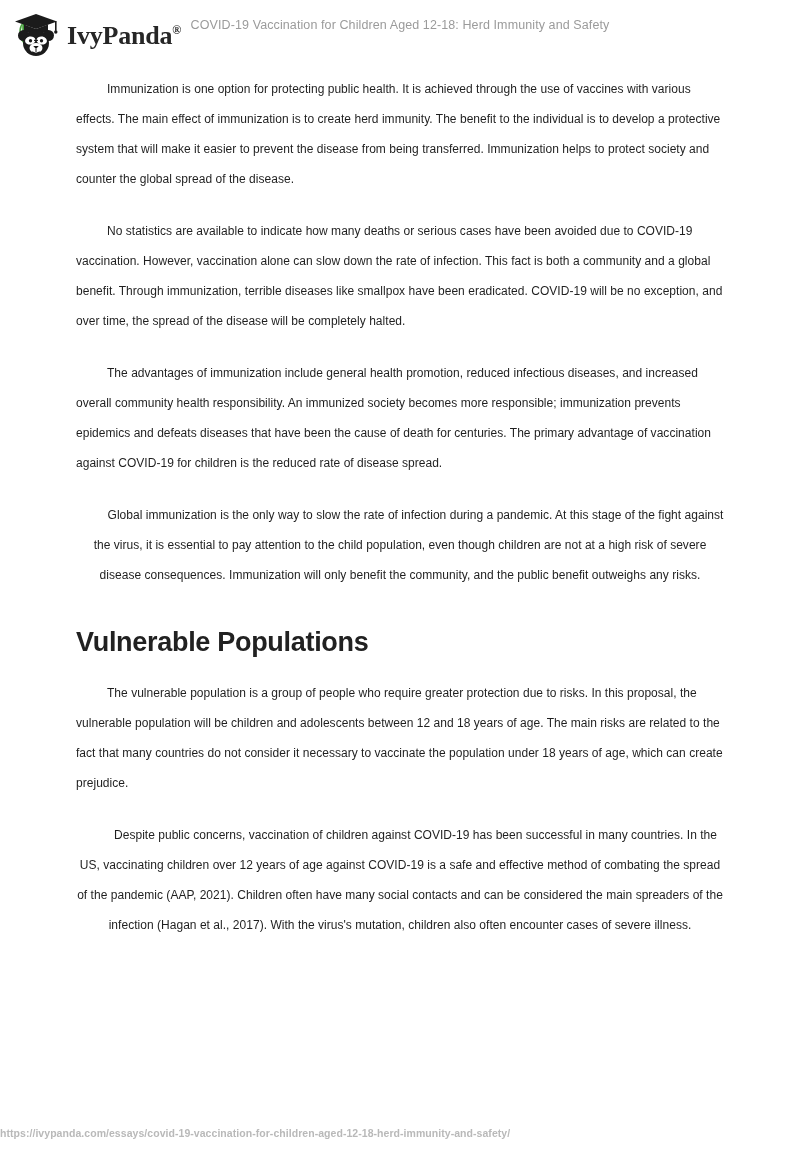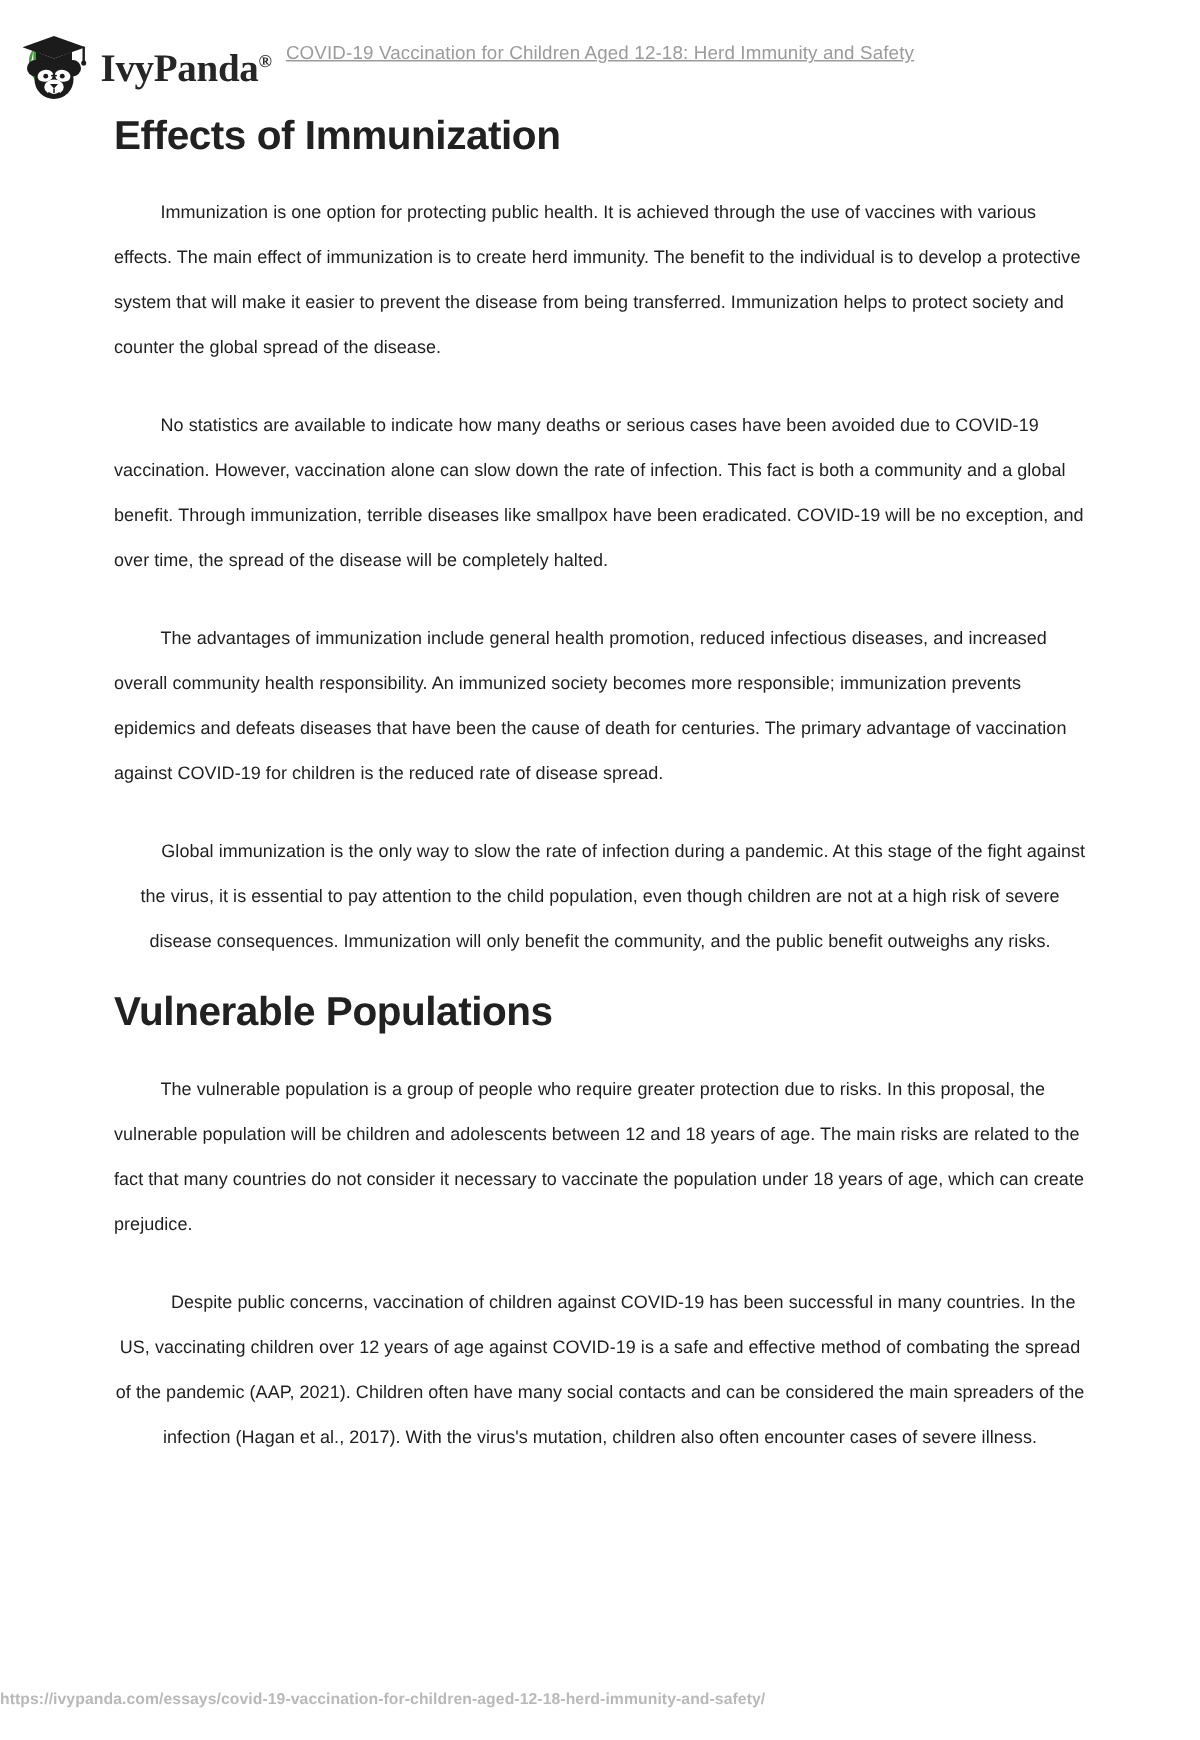--- a/index.html
+++ b/index.html
@@ -15,21 +15,21 @@
     height: 1160px;
     position: relative;
     font-family: "Liberation Sans", sans-serif;
     color: #1a1a1a;
     overflow: hidden;
   }
 
   
   .page-header {
     position: absolute;
-    top: 14px;
+    top: 4px;
     left: 0;
     width: 800px;
     height: 62px;
   }
 
   .brand {
     position: absolute;
     left: 12px;
     top: 8px;
     display: flex;
@@ -63,42 +63,41 @@
   .doc-header-title {
     position: absolute;
     left: 0;
     right: 0;
     top: 14px;
     text-align: center;
     font-size: 12.5px;
     color: #9b9b9b;
     letter-spacing: 0.1px;
     white-space: nowrap;
-    text-decoration: underline;
   }
 
   
   .doc-body {
     position: absolute;
     left: 76px;
     top: 74px;
     width: 648px;
   }
 
   .doc-heading {
     font-size: 27px;
     font-weight: bold;
     color: #212121;
     letter-spacing: -0.3px;
     margin: 0 0 20px 0;
     line-height: 1.2;
   }
 
   .doc-heading.subsequent {
-    margin-top: 16px;
+    margin-top: 36px;
   }
 
   .doc-paragraph {
     font-size: 12px;
     line-height: 30px;
     color: #1f1f1f;
     margin: 0 0 22px 0;
     text-indent: 31px;
     text-align: left;
     letter-spacing: 0.03px;
@@ -170,21 +169,20 @@
     </span>
     <span class="brand-wordmark"><span>IvyPanda</span><span class="reg">®</span></span>
   </div>
 
   <div class="doc-header-title">COVID-19 Vaccination for Children Aged 12-18: Herd Immunity and Safety</div>
 </div>
 
 <main class="doc-body">
 
   <section>
-    <h2 class="doc-heading">Effects of Immunization</h2>
 
     <p class="doc-paragraph">Immunization is one option for protecting public health. It is achieved through the use of vaccines with various effects. The main effect of immunization is to create herd immunity. The benefit to the individual is to develop a protective system that will make it easier to prevent the disease from being transferred. Immunization helps to protect society and counter the global spread of the disease.</p>
     <p class="doc-paragraph">No statistics are available to indicate how many deaths or serious cases have been avoided due to COVID-19 vaccination. However, vaccination alone can slow down the rate of infection. This fact is both a community and a global benefit. Through immunization, terrible diseases like smallpox have been eradicated. COVID-19 will be no exception, and over time, the spread of the disease will be completely halted.</p>
     <p class="doc-paragraph">The advantages of immunization include general health promotion, reduced infectious diseases, and increased overall community health responsibility. An immunized society becomes more responsible; immunization prevents epidemics and defeats diseases that have been the cause of death for centuries. The primary advantage of vaccination against COVID-19 for children is the reduced rate of disease spread.</p>
     <p class="doc-paragraph">Global immunization is the only way to slow the rate of infection during a pandemic. At this stage of the fight against the virus, it is essential to pay attention to the child population, even though children are not at a high risk of severe disease consequences. Immunization will only benefit the community, and the public benefit outweighs any risks.</p>
   </section>
 
   <section>
     <h2 class="doc-heading subsequent">Vulnerable Populations</h2>
 

